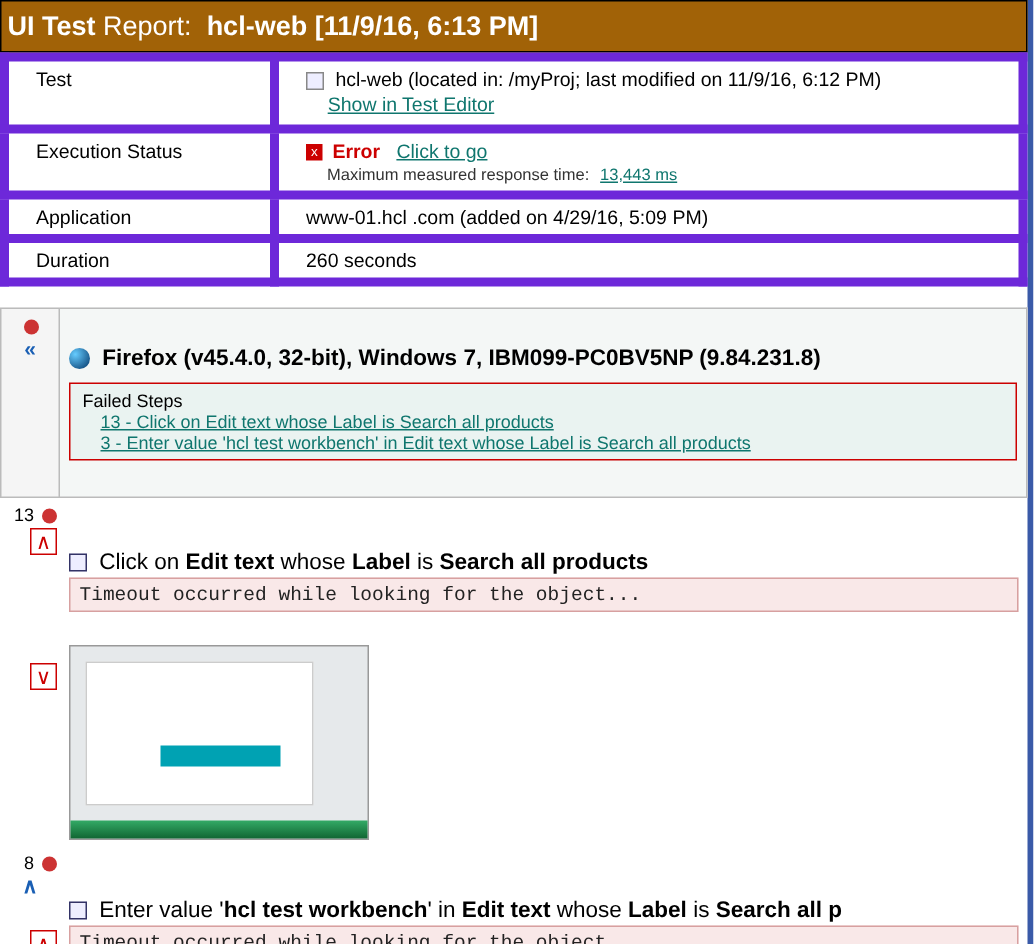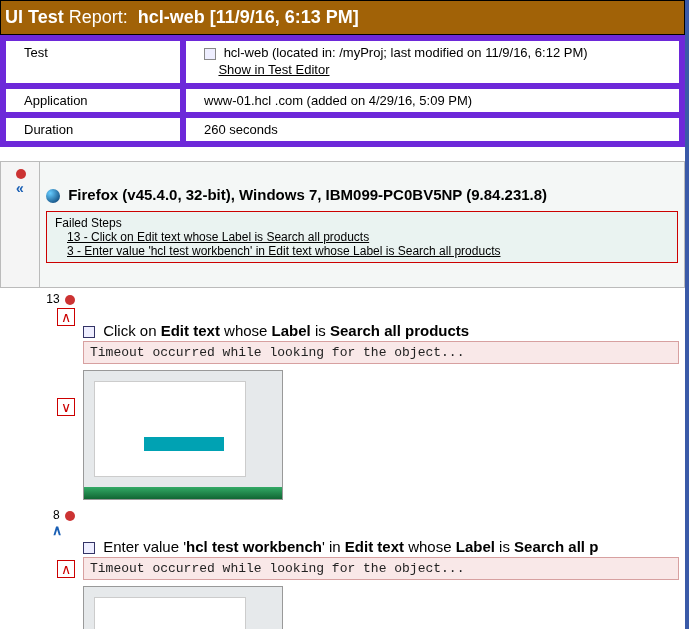--- a/index.html
+++ b/index.html
@@ -47,21 +47,21 @@
       display: inline-block;
       width: 11px; height: 11px;
       background: #c00;
       color: #fff;
       font-size: 9px;
       line-height: 11px;
       text-align: center;
       vertical-align: middle;
       margin-right: 3px;
     }
-    .link { color: #000000; text-decoration: underline; cursor: pointer; }
+    .link { color: #0f766e; text-decoration: underline; cursor: pointer; }
     .error-text { color: #c00; font-weight: bold; }
     .sub-info { font-size: 11px; color: #333; margin-left: 14px; }
     .spacer { height: 14px; }
     .env-section {
       display: flex;
       border-collapse: collapse;
     }
     .gutter {
       width: 40px;
       min-width: 40px;
@@ -118,21 +118,21 @@
     }
     .failed-steps-box {
       border: 1px solid #c00;
       background: #eaf3f1;
       margin: 4px 0;
       padding: 4px 8px;
       font-size: 12px;
     }
     .failed-steps-box .fs-title { font-size: 12px; }
     .failed-steps-box .fs-item { margin-left: 12px; }
-    .step-section { display: flex; padding-left: 37px; }
+    .step-section { display: flex; }
     .step-gutter {
       width: 40px; min-width: 40px;
       text-align: right;
       padding: 4px 2px;
       font-size: 12px;
     }
     .step-num { white-space: nowrap; }
     .pin {
       display:inline-block; width:10px;height:10px;
       border-radius:50%; background:#c33; vertical-align:middle;
@@ -151,21 +151,21 @@
       border:1px solid #336; background:#eef;
       vertical-align:middle; margin-right:4px;
     }
     .timeout-msg {
       background: #f9e8e8;
       border: 1px solid #d7a0a0;
       font-family: "Courier New", Courier, monospace;
       font-size: 13px;
       color: #222;
       padding: 3px 6px;
-      margin-bottom: 6px;
+      margin-bottom: 22px;
     }
     .thumb {
       border: 1px solid #999;
       width: 200px; height: 130px;
       background: #e6e9eb;
       position: relative;
     }
     .thumb::before{
       content:"";
       position:absolute; left:10px; top:10px; right:36px; bottom:22px;
@@ -197,20 +197,30 @@
     <tbody>
         <tr>
       <td class="label-col">Test</td>
       <td class="row-test-value">
         <span class="inline-icon"></span>
         <span>hcl-web (located in: /myProj; last modified on 11/9/16, 6:12 PM)</span><br>
         &nbsp;&nbsp;&nbsp;&nbsp;<span class="link">Show in Test Editor</span>
       </td>
     </tr>
     <tr>
+      <td class="label-col">Execution Status</td>
+      <td>
+        <span class="error-icon">x</span>
+        <span class="error-text">Error</span>&nbsp;&nbsp;
+        <span class="link">Click to go</span><br>
+        <span class="sub-info">Maximum measured response time:</span>
+        &nbsp;<span class="link" style="font-size:11px">13,443 ms</span>
+      </td>
+    </tr>
+    <tr>
       <td class="label-col">Application</td>
       <td>www-01.hcl .com (added on 4/29/16, 5:09 PM)</td>
     </tr>
     <tr>
       <td class="label-col">Duration</td>
       <td>260 seconds</td>
     </tr>
   </tbody>
     </table>
 

